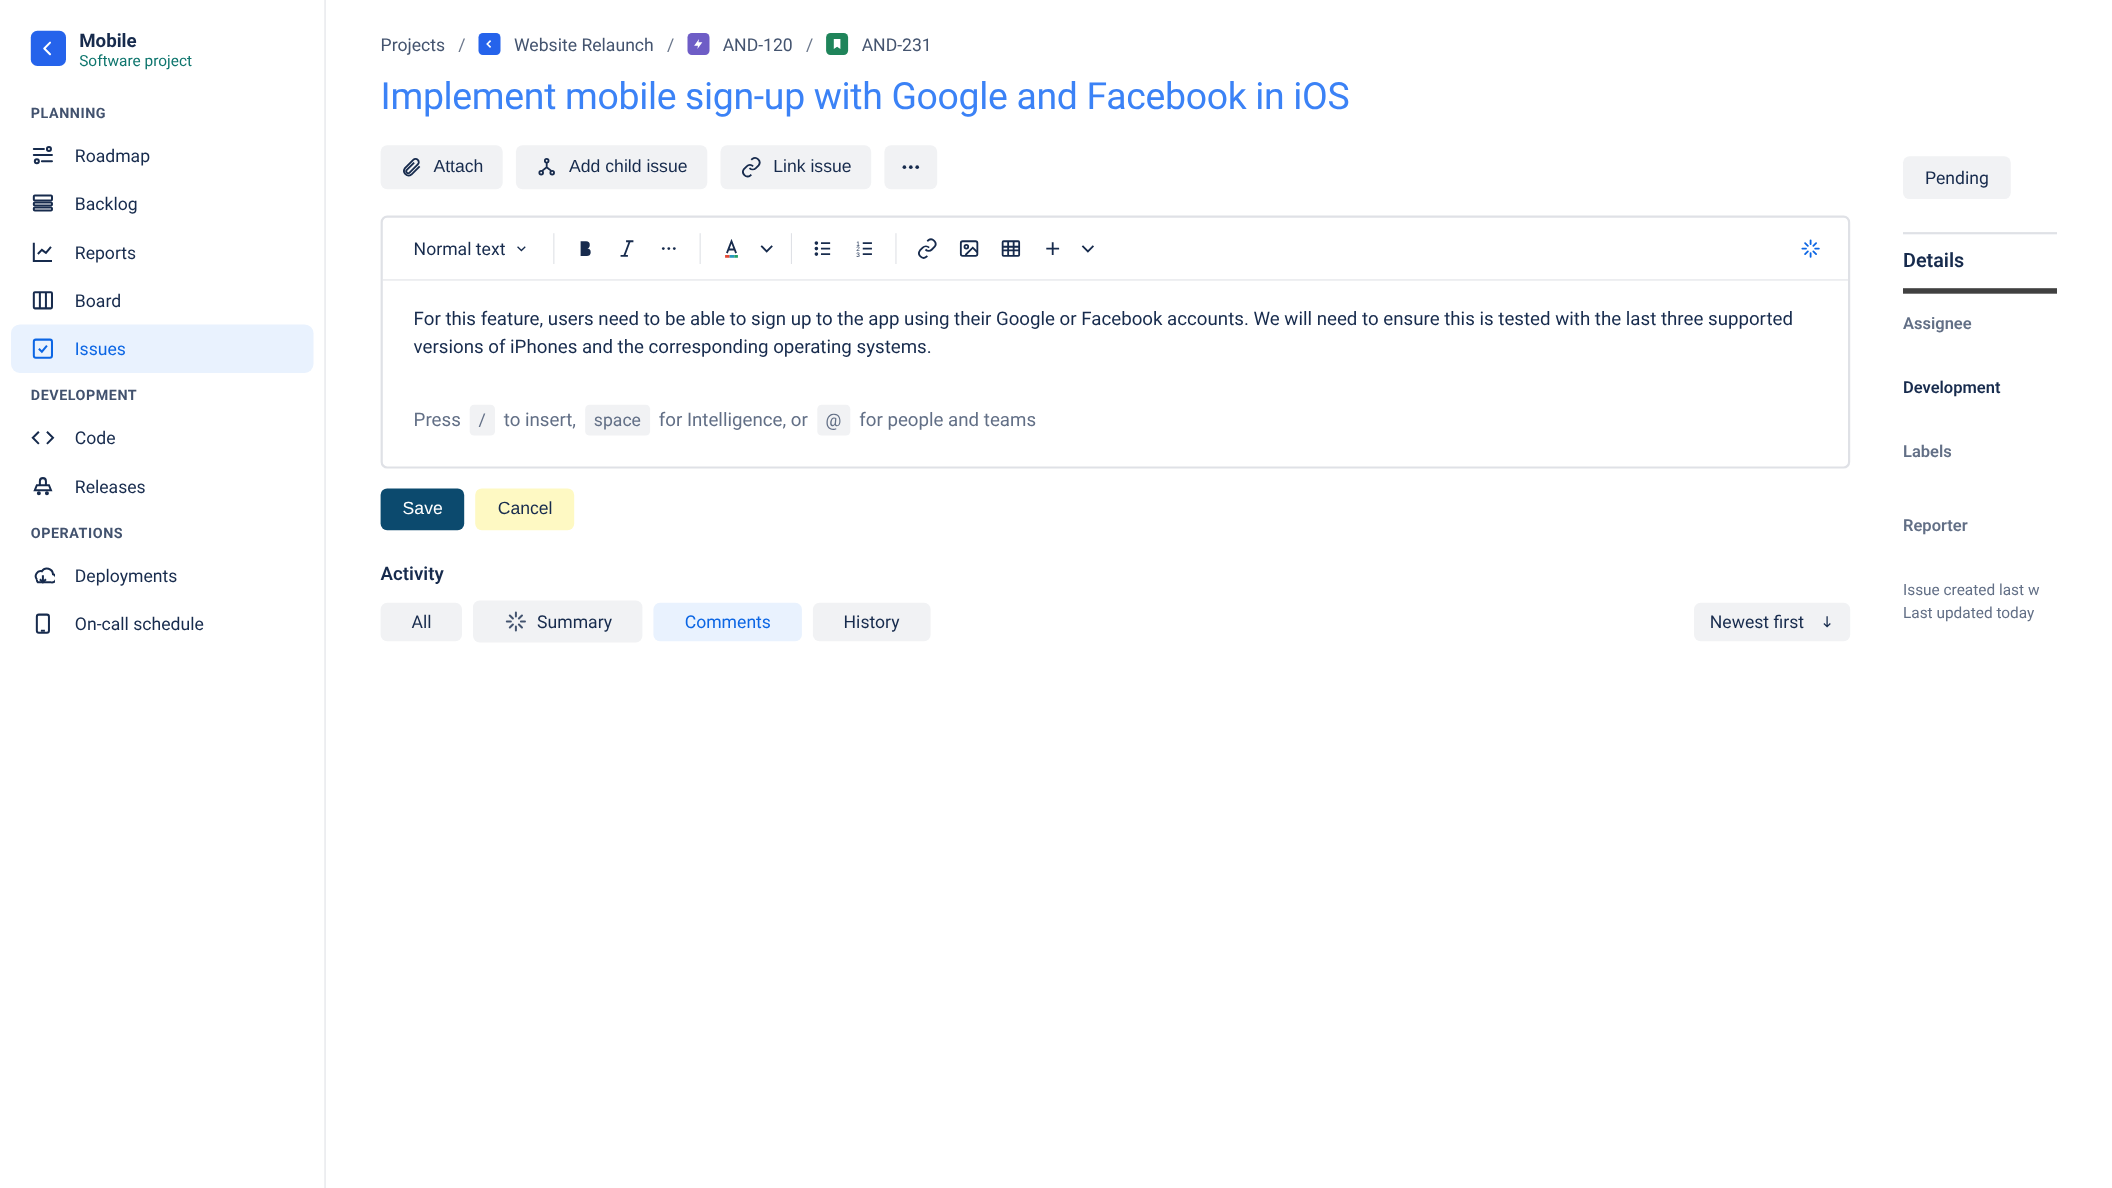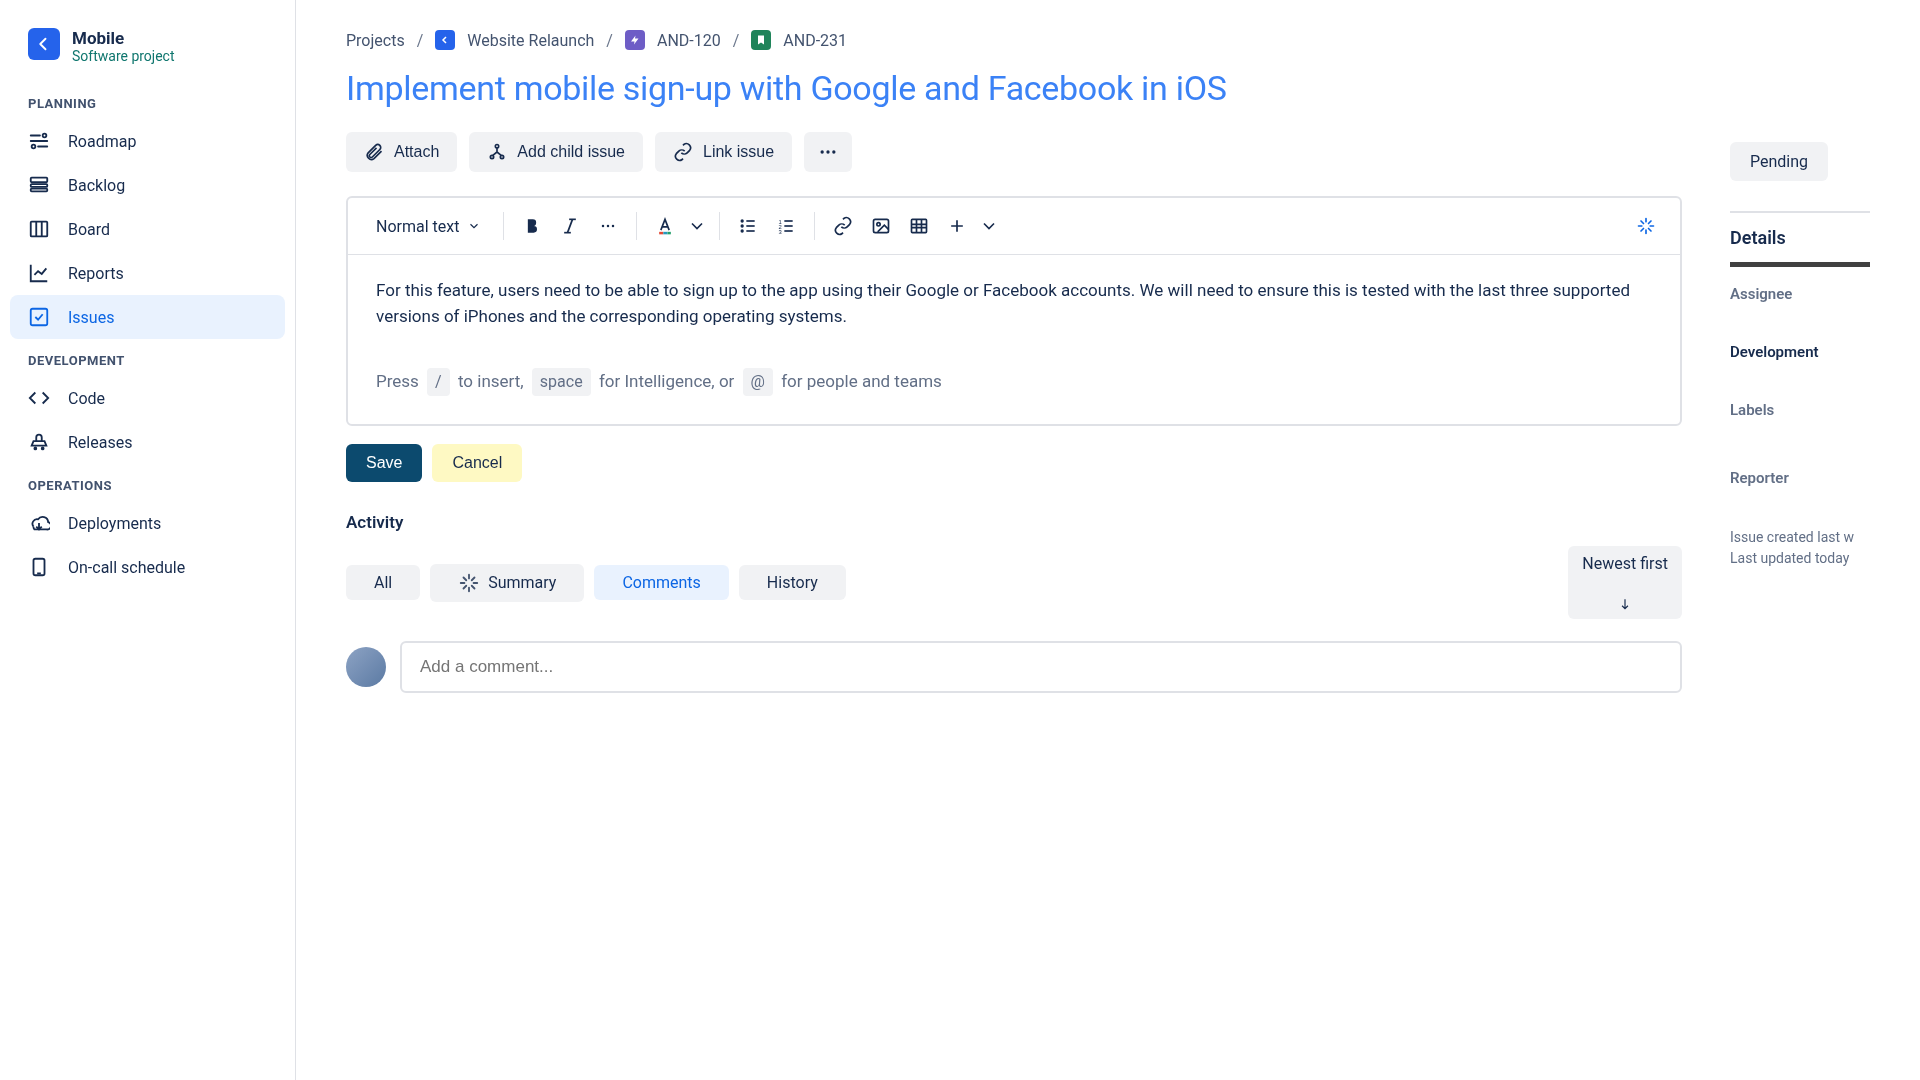--- a/index.html
+++ b/index.html
@@ -209,21 +209,21 @@
   display: flex; align-items: center; gap: 8px;
 }
 .tab.active { background: #e9f2fe; color: #0c66e4; }
 .tab-spacer { flex: 1; }
 .sort-btn {
   padding: 8px 14px;
   background: #f1f2f4;
   border-radius: 6px;
   font-size: 16px;
   cursor: pointer;
-  display: flex; align-items: center; gap: 24px; flex-direction: column;
+  display: flex; align-items: center; gap: 14px;
 }
 
 .comment-row { display: flex; gap: 14px; align-items: center; }
 .avatar {
   width: 40px; height: 40px; border-radius: 50%;
   background: linear-gradient(135deg,#8da3c4,#5b7aa3);
   flex-shrink: 0;
 }
 .comment-input {
   flex: 1;
@@ -299,34 +299,34 @@
           <rect x="3" y="4" width="18" height="5" rx="1"></rect>
           <rect x="3" y="11" width="18" height="3" rx="1"></rect>
           <rect x="3" y="16" width="18" height="3" rx="1"></rect>
         </svg>
       </span>
     <span>Backlog</span>
   </div>
   <div class="sidebar-item">
     <span class="icon">
         <svg viewBox="0 0 24 24">
+          <path d="M3 3v18h18"></path>
+          <path d="M7 14l4-4 4 3 5-6"></path>
+        </svg>
+      </span>
+    <span>Reports</span>
+  </div>
+  <div class="sidebar-item">
+    <span class="icon">
+        <svg viewBox="0 0 24 24">
           <rect x="3" y="4" width="18" height="16" rx="1"></rect>
           <path d="M9 4v16M15 4v16"></path>
         </svg>
       </span>
     <span>Board</span>
-  </div>
-  <div class="sidebar-item">
-    <span class="icon">
-        <svg viewBox="0 0 24 24">
-          <path d="M3 3v18h18"></path>
-          <path d="M7 14l4-4 4 3 5-6"></path>
-        </svg>
-      </span>
-    <span>Reports</span>
   </div>
   <div class="sidebar-item active">
     <span class="icon">
         <svg viewBox="0 0 24 24">
           <rect x="3" y="3" width="18" height="18" rx="2"></rect>
           <path d="M8 12l3 3 5-6"></path>
         </svg>
       </span>
     <span>Issues</span>
   </div>
@@ -569,24 +569,20 @@
       <div class="tab">History</div>
       <div class="tab-spacer"></div>
       <div class="sort-btn">
         <span>Newest first</span>
         <svg width="14" height="14" viewBox="0 0 24 24" fill="none" stroke="currentColor" stroke-width="2">
             <path d="M12 4v16m-5-5l5 5 5-5"></path>
           </svg>
       </div>
     </div>
 
-    <div class="comment-row">
-      <div class="avatar"></div>
-      <input class="comment-input" placeholder="Add a comment..." style="">
-    </div>
   </div>
 
   <div class="details-panel">
     <div class="status-pill">Pending</div>
     <div class="details-header">Details</div>
     <div class="details-field">Assignee</div>
     <div class="details-field" style="color:#172b4d">Development</div>
     <div class="details-field" style="margin-top:30px">Labels</div>
     <div class="details-field" style="margin-top:50px">Reporter</div>
     <div class="details-meta">Issue created last w</div>

